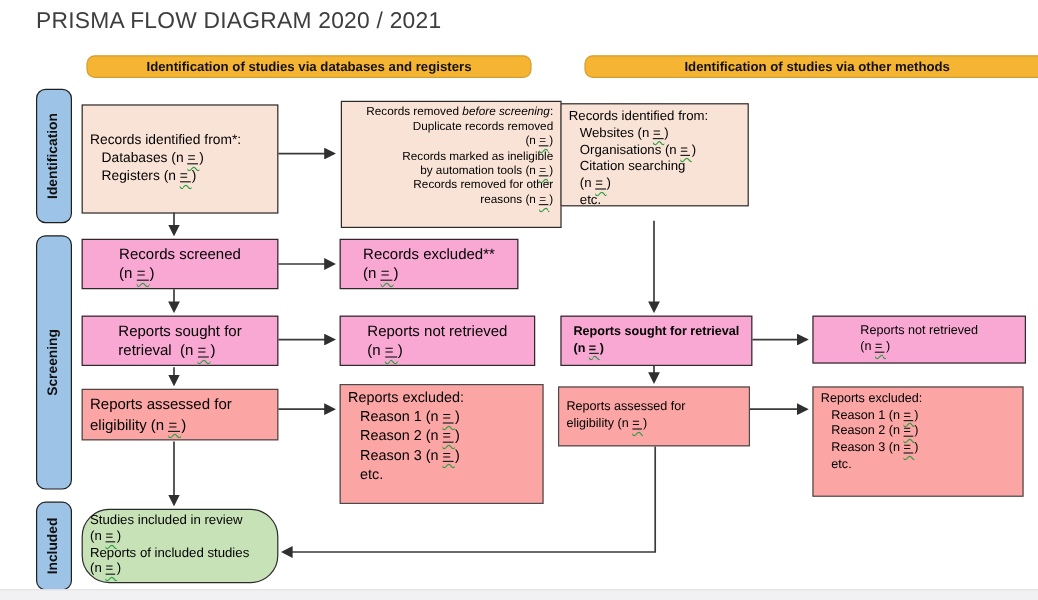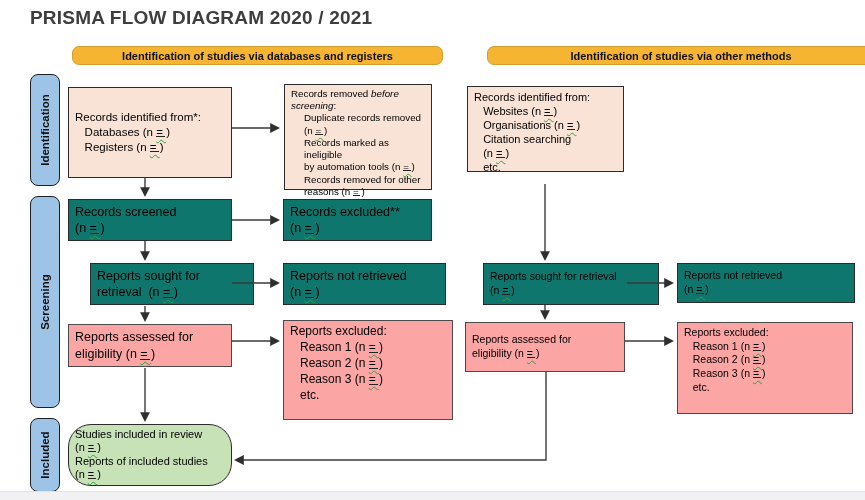--- a/index.html
+++ b/index.html
@@ -1,40 +1,40 @@
 <!DOCTYPE html>
 <html><head>
 <meta charset="utf-8">
 <style>
   html,body{margin:0;padding:0;background:#ffffff;}
   #stage{
     position:relative;width:865px;height:500px;background:#ffffff;overflow:hidden;
     font-family:"Liberation Sans","DejaVu Sans",sans-serif;color:#000;
   }
   .title{
-    position:absolute;left:30px;top:7px;font-size:19px;font-weight:bold;color:#3e3e3e;
+    position:absolute;left:30px;top:7px;font-size:19px;font-weight:normal;color:#3e3e3e;
     letter-spacing:.2px;
   }
   .banner{
     position:absolute;height:19px;background:#F5B431;border:1px solid #D29E2F;border-radius:7px;
     display:flex;align-items:center;justify-content:center;font-size:11px;font-weight:bold;color:#111;
     box-sizing:border-box;
   }
   .side{
     position:absolute;left:30px;width:30px;background:#9DC3E6;border:1.4px solid #1f1f1f;
     border-radius:8px;display:flex;align-items:center;justify-content:center;box-sizing:border-box;
   }
   .side>span{transform:rotate(-90deg);font-weight:bold;font-size:11.5px;white-space:nowrap;color:#111;}
   .box{
     position:absolute;border:1.5px solid #2b2b2b;box-sizing:border-box;display:flex;
     padding:3px 6px;font-size:12.5px;line-height:1.3;align-items:center;
   }
   .bt{white-space:pre-wrap;}
   .pink{background:#F9E3D6;}
-  .yellow{background:#0f766e;}
+  .yellow{background:#f9a8d4;justify-content:center;}
   .blue{background:#fca5a5;border-color:#4a4a4a;}
   .green{background:#C8E2B7;}
   .top{align-items:flex-start;}
   .nu{
     position:relative;
     text-decoration:underline wavy #2F9E44;
     text-decoration-thickness:1px;
     text-underline-offset:3px;
   }
   .nu::after{
@@ -71,38 +71,38 @@
       <div class="bt sq">Records identified from*:
    Databases (n <span class="nu">= </span>)
    Registers (n <span class="nu">= </span>)</div>
     </div>
 
   <div class="box yellow" style="left:68px;top:199px;width:164px;height:42px;">
       <div class="bt sq">Records screened
 (n <span class="nu">= </span>)</div>
     </div>
 
-  <div class="box yellow" style="left:68px;top:263px;width:164px;height:42px;margin-left:22px;">
+  <div class="box yellow" style="left:68px;top:263px;width:164px;height:42px;">
       <div class="bt sq">Reports sought for
 retrieval  (n <span class="nu">= </span>)</div>
     </div>
 
   <div class="box blue" style="left:68px;top:324px;width:164px;height:43px;">
       <div class="bt sq">Reports assessed for
 eligibility (n <span class="nu">= </span>)</div>
     </div>
 
   <div class="box green top" style="left:68px;top:424px;width:164px;height:62px;font-size:11px;line-height:1.22;border-radius:23px;">
       <div class="bt sq">Studies included in review
 (n <span class="nu">= </span>)
 Reports of included studies
 (n <span class="nu">= </span>)</div>
     </div>
 
-  <div class="box pink top" style="left:284px;top:84px;width:148px;height:106px;font-size:9.8px;line-height:1.25;display:block;">
+  <div class="box pink top" style="left:284px;top:84px;width:184px;height:106px;font-size:9.8px;line-height:1.25;display:block;text-align:right;">
       <div class="bt"><span>Records removed </span><em>before screening</em><span>:</span></div>
       <div class="bt sq" style="padding-left:13px;">Duplicate records removed
 (n <span class="nu">= </span>)
 Records marked as ineligible
 by automation tools (n <span class="nu">= </span>)
 Records removed for other
 reasons (n <span class="nu">= </span>)</div>
     </div>
 
   <div class="box yellow" style="left:283px;top:199px;width:149px;height:42px;">
@@ -125,21 +125,21 @@
 
   <div class="box pink top" style="left:467px;top:86px;width:157px;height:86px;font-size:11px;line-height:1.28;">
       <div class="bt sq">Records identified from:
    Websites (n <span class="nu">= </span>)
    Organisations (n <span class="nu">= </span>)
    Citation searching
    (n <span class="nu">= </span>)
    etc.</div>
     </div>
 
-  <div class="box yellow" style="left:483px;top:263px;width:176px;height:42px;font-size:10.5px;">
+  <div class="box yellow" style="left:467px;top:263px;width:160px;height:42px;font-size:10.5px;font-weight:bold;">
       <div class="bt sq">Reports sought for retrieval
 (n <span class="nu">= </span>)</div>
     </div>
 
   <div class="box blue" style="left:465px;top:322px;width:160px;height:50px;font-size:10.5px;">
       <div class="bt sq">Reports assessed for
 eligibility (n <span class="nu">= </span>)</div>
     </div>
 
   <div class="box yellow" style="left:677px;top:263px;width:178px;height:40px;font-size:10.5px;">

